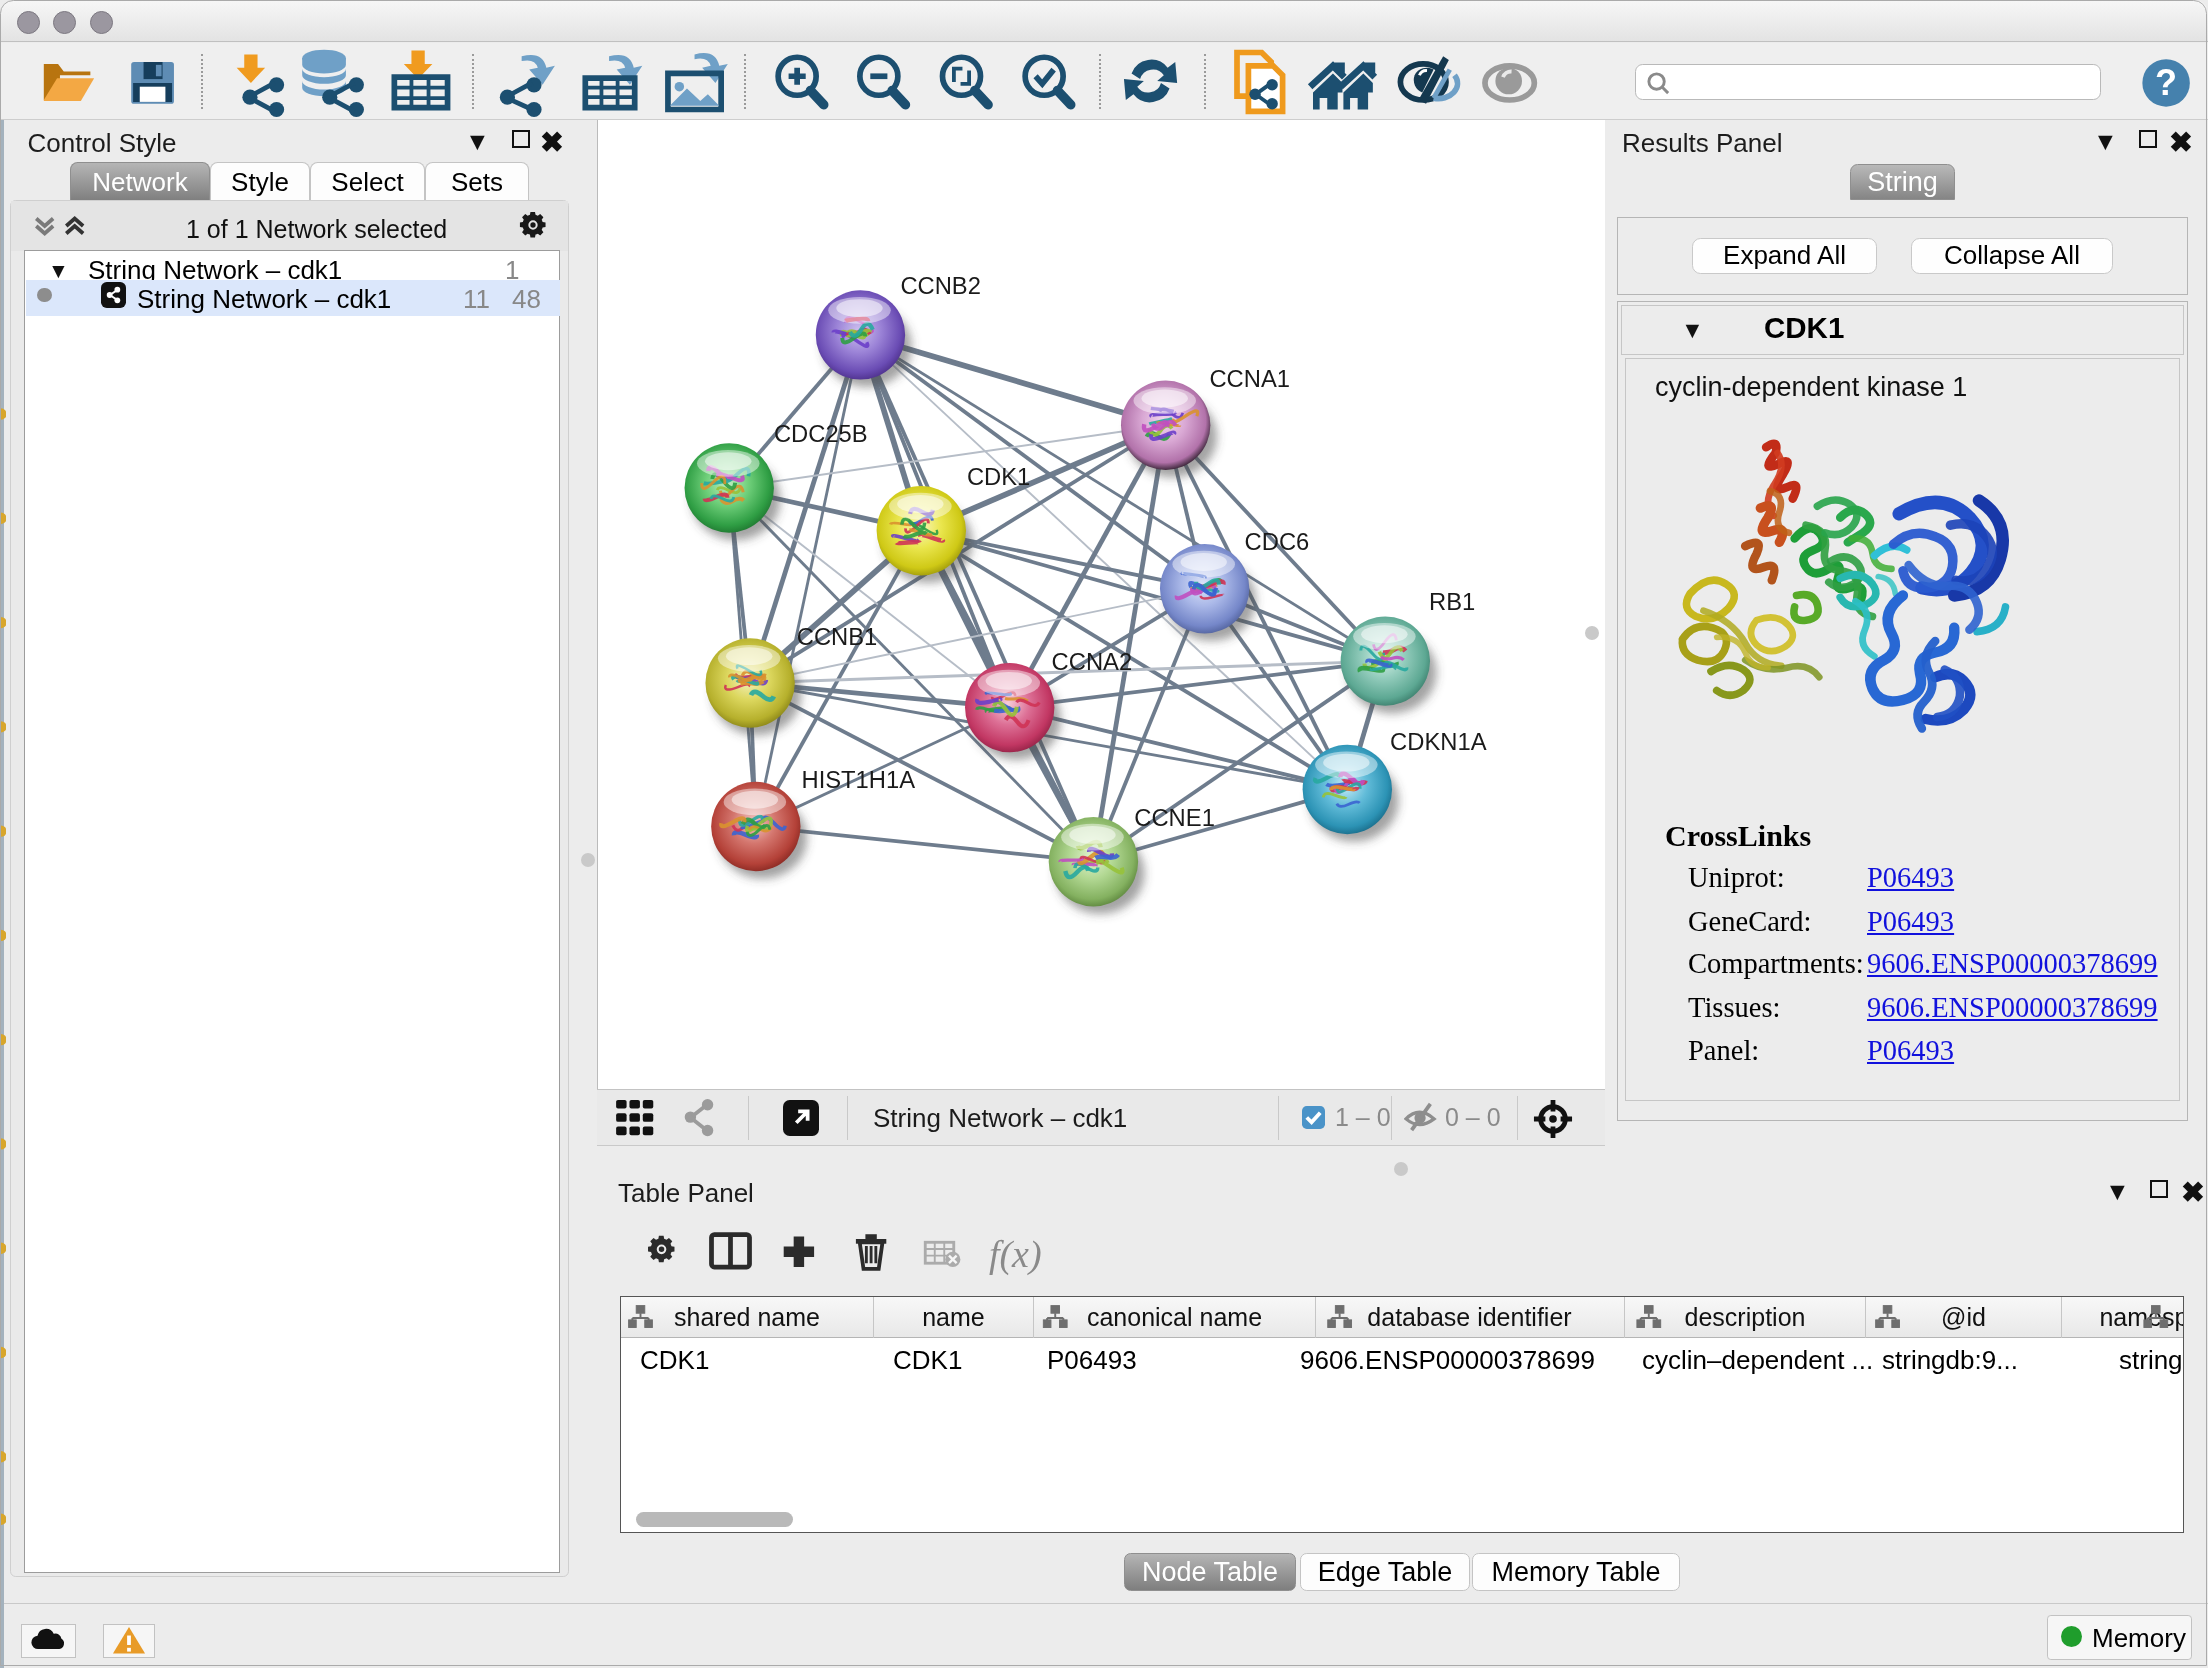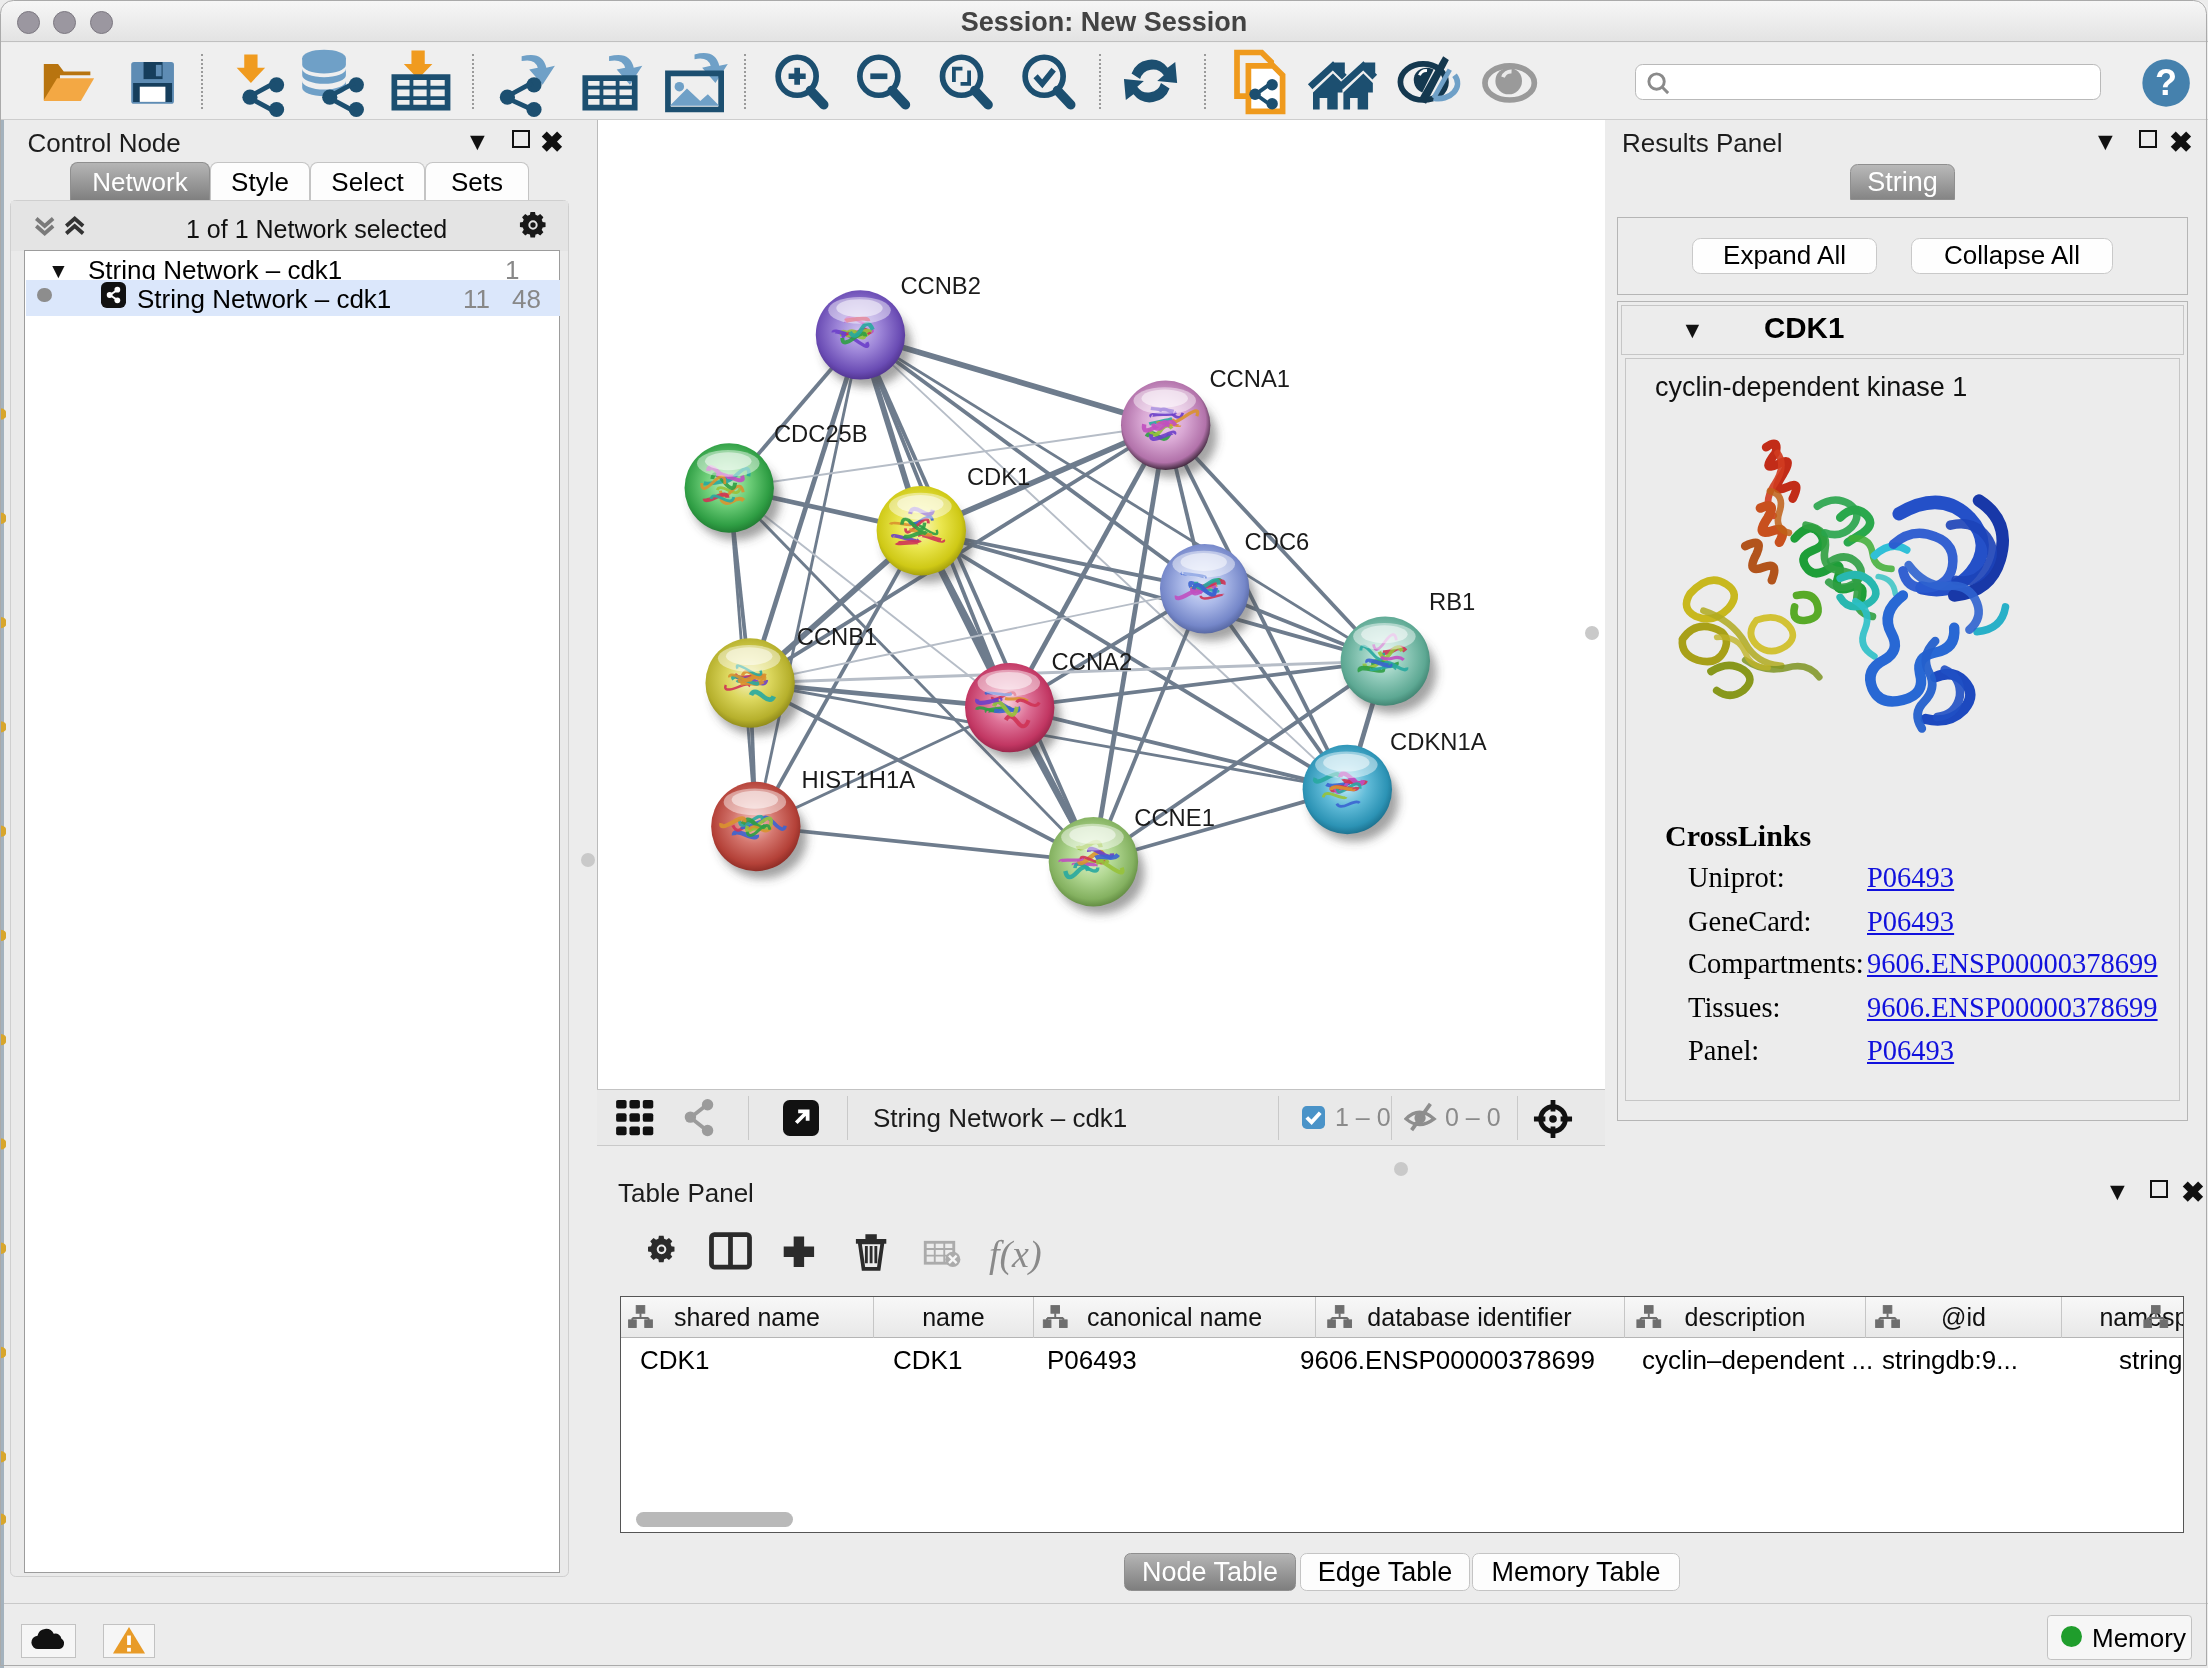--- a/index.html
+++ b/index.html
@@ -70,21 +70,20 @@
 .sbtn { position:absolute; background:#f6f6f6; border:1.9px solid #c2c2c2; }
 </style>
 </head>
 <body>
 
 <div class="abs" id="winborder"></div>
 <div class="abs" id="titlebar">
   <div class="tl" style="left:17px;"></div>
   <div class="tl" style="left:53px;"></div>
   <div class="tl" style="left:90px;"></div>
-  <div id="wtitle">Session: New Session</div>
 </div>
 
 <div class="abs" id="toolbar">
   <div class="tsep" style="left:201px;"></div>
   <div class="tsep" style="left:472px;"></div>
   <div class="tsep" style="left:744px;"></div>
   <div class="tsep" style="left:1099px;"></div>
   <div class="tsep" style="left:1204px;"></div>
   <svg class="abs" style="left:0; top:0;" width="2208" height="76" viewBox="0 0 2322 80">
 
@@ -237,21 +236,21 @@
     <circle cx="1" cy="674" r="6"></circle>
       <circle cx="1" cy="784" r="6"></circle>
       <circle cx="1" cy="894" r="6"></circle>
     <circle cx="1" cy="1004" r="6"></circle>
       <circle cx="1" cy="1114" r="6"></circle>
       <circle cx="1" cy="1180" r="6"></circle>
   </g>
 </svg>
 
 <div class="abs" id="controlpanel">
-  <div class="abs paneltitle" style="left:27.6px; top:7.6px;">Control Node</div>
+  <div class="abs paneltitle" style="left:27.6px; top:7.6px;">Control Style</div>
   <div class="abs pctl" style="left:465px; top:6.7px;">▼</div>
   <div class="abs" style="left:512px; top:9.5px; width:18px; height:18px; border:2.9px solid #111;"></div>
   <div class="abs pctl" style="left:540px; top:5.7px; font-size:28.5px; font-weight:bold;">✖</div>
 
   <div class="abs tab tabsel" style="left:70px; width:140px;">Network</div>
   <div class="abs tab" style="left:210px; width:100px;">Style</div>
   <div class="abs tab" style="left:310px; width:115px;">Select</div>
   <div class="abs tab" style="left:425px; width:104px;">Sets</div>
 
   <div class="abs" style="left:9.5px; top:80px; width:559px; height:1377px; background:#eaeaea; border:1px solid #cfcfcf; border-radius:5.7px;"></div>

